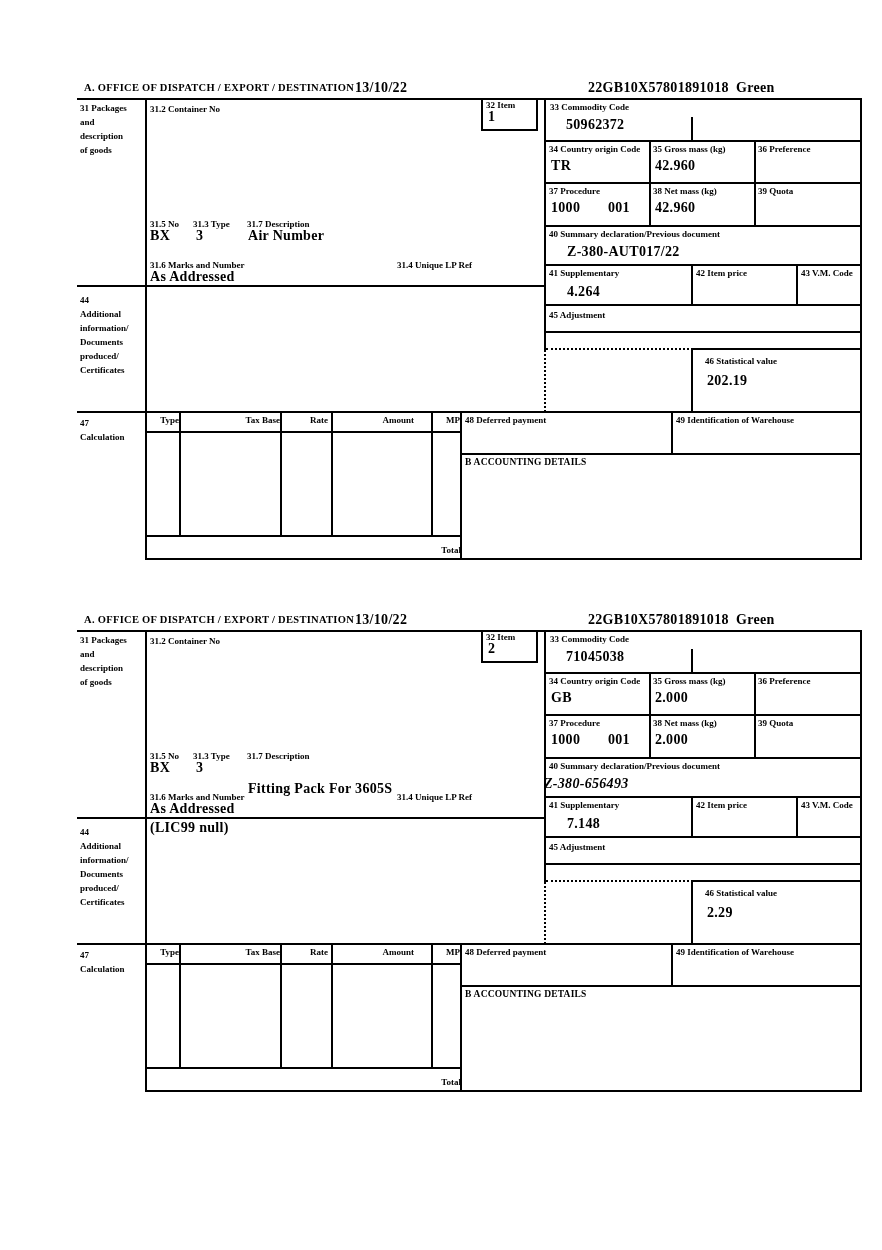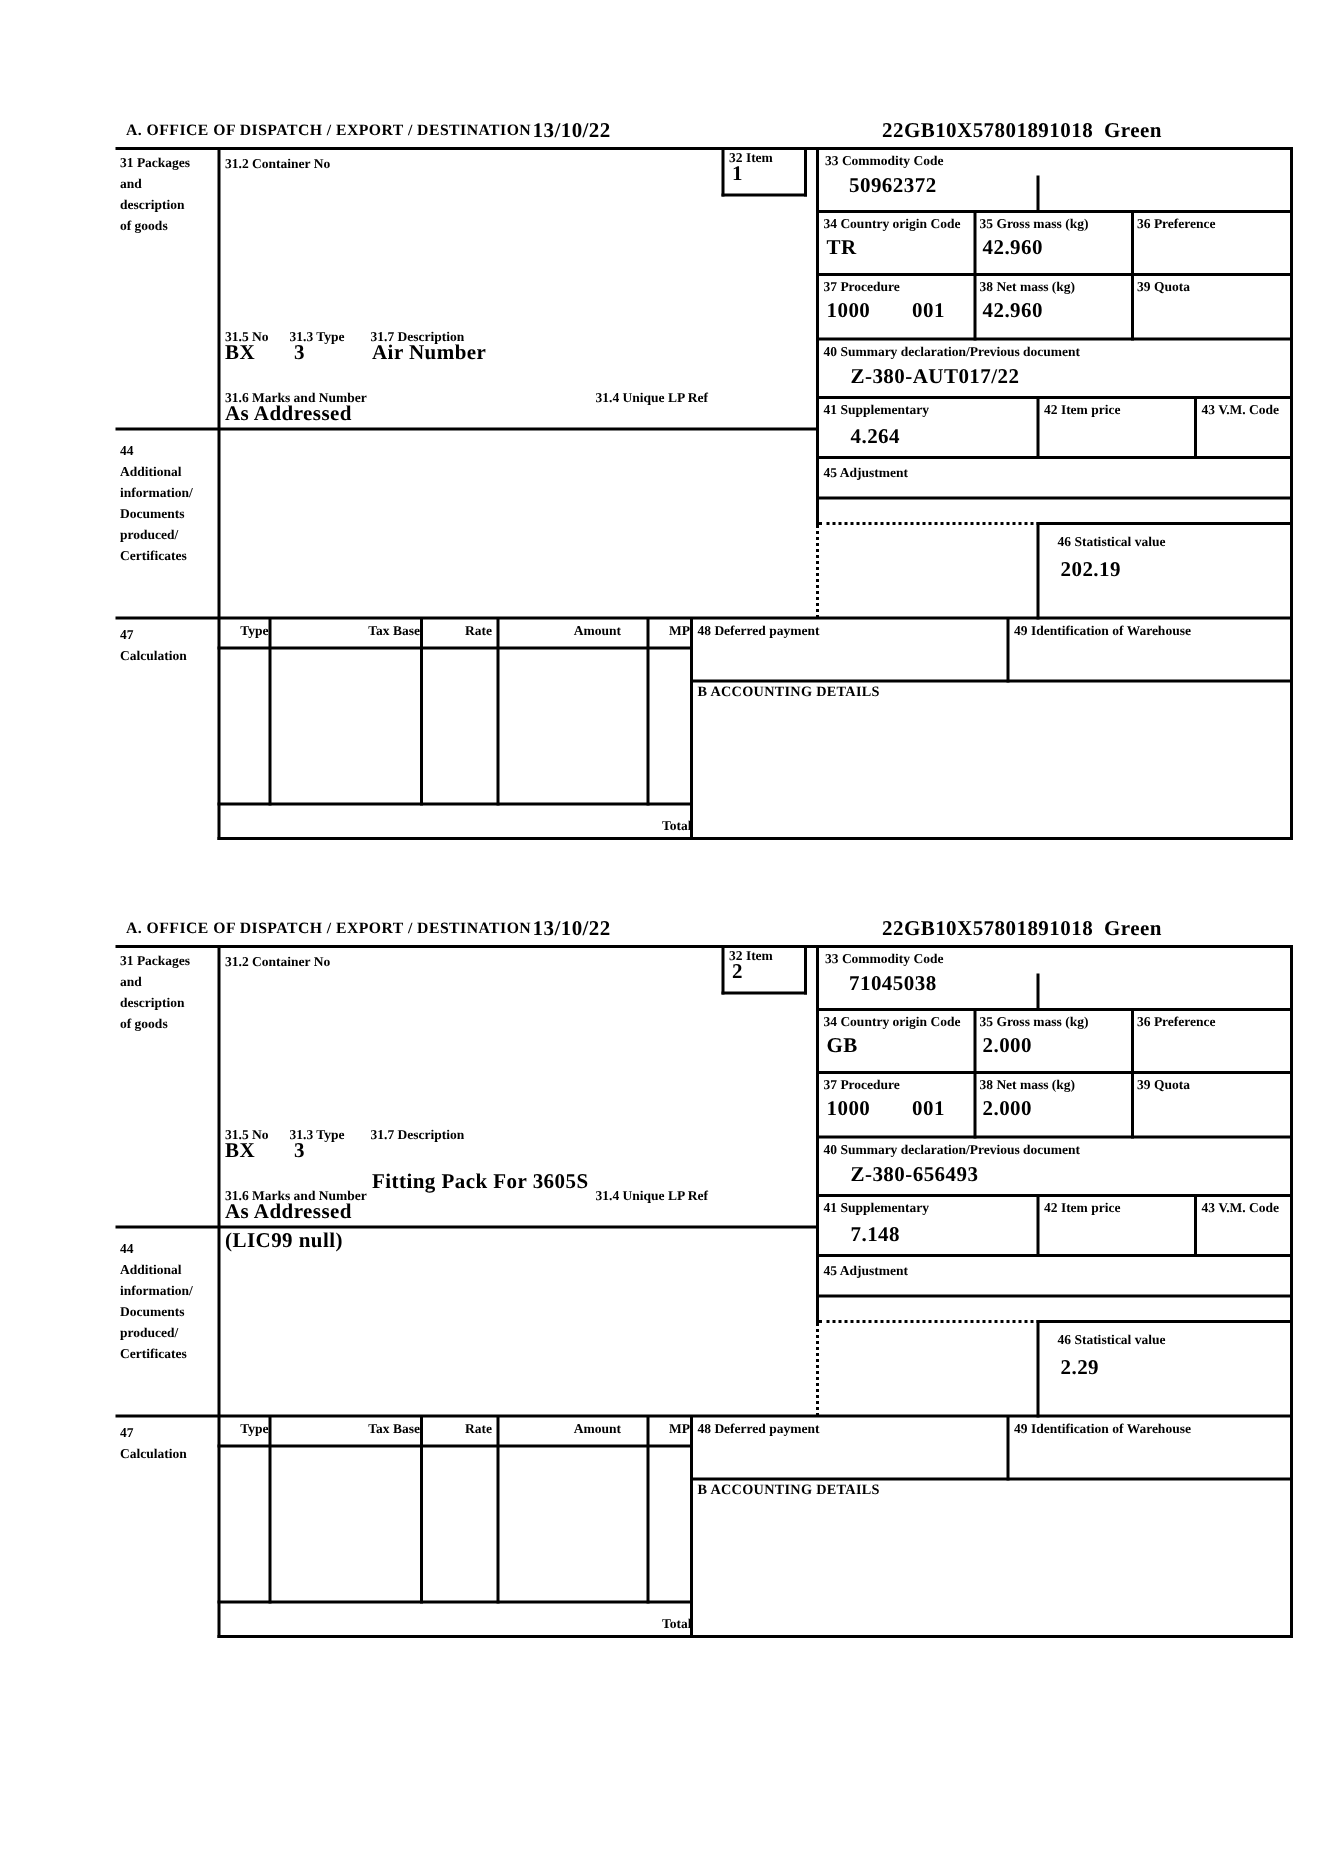--- a/index.html
+++ b/index.html
@@ -222,21 +222,21 @@
   <div class="t lbl" style="left:758px;top:64px;">36 Preference</div>
 
   <div class="t lbl" style="left:549px;top:106px;">37 Procedure</div>
   <div class="t val" style="left:551px;top:120px;">1000</div>
   <div class="t val" style="left:608px;top:120px;">001</div>
   <div class="t lbl" style="left:653px;top:106px;">38 Net mass (kg)</div>
   <div class="t val" style="left:655px;top:120px;">2.000</div>
   <div class="t lbl" style="left:758px;top:106px;">39 Quota</div>
 
   <div class="t lbl" style="left:549px;top:149px;">40 Summary declaration/Previous document</div>
-  <div class="t val" style="left:567px;top:164px;">Z-380-656493</div>
+  <div class="t val" style="left:544px;top:164px;font-style:italic;">Z-380-656493</div>
 
   <div class="t lbl" style="left:549px;top:188px;">41 Supplementary</div>
   <div class="t val" style="left:567px;top:204px;">7.148</div>
   <div class="t lbl" style="left:696px;top:188px;">42 Item price</div>
   <div class="t lbl" style="left:801px;top:188px;">43 V.M. Code</div>
 
   <div class="t lbl" style="left:549px;top:230px;">45 Adjustment</div>
 
   <div class="t lbl" style="left:705px;top:276px;">46 Statistical value</div>
   <div class="t val" style="left:707px;top:293px;">2.29</div>

